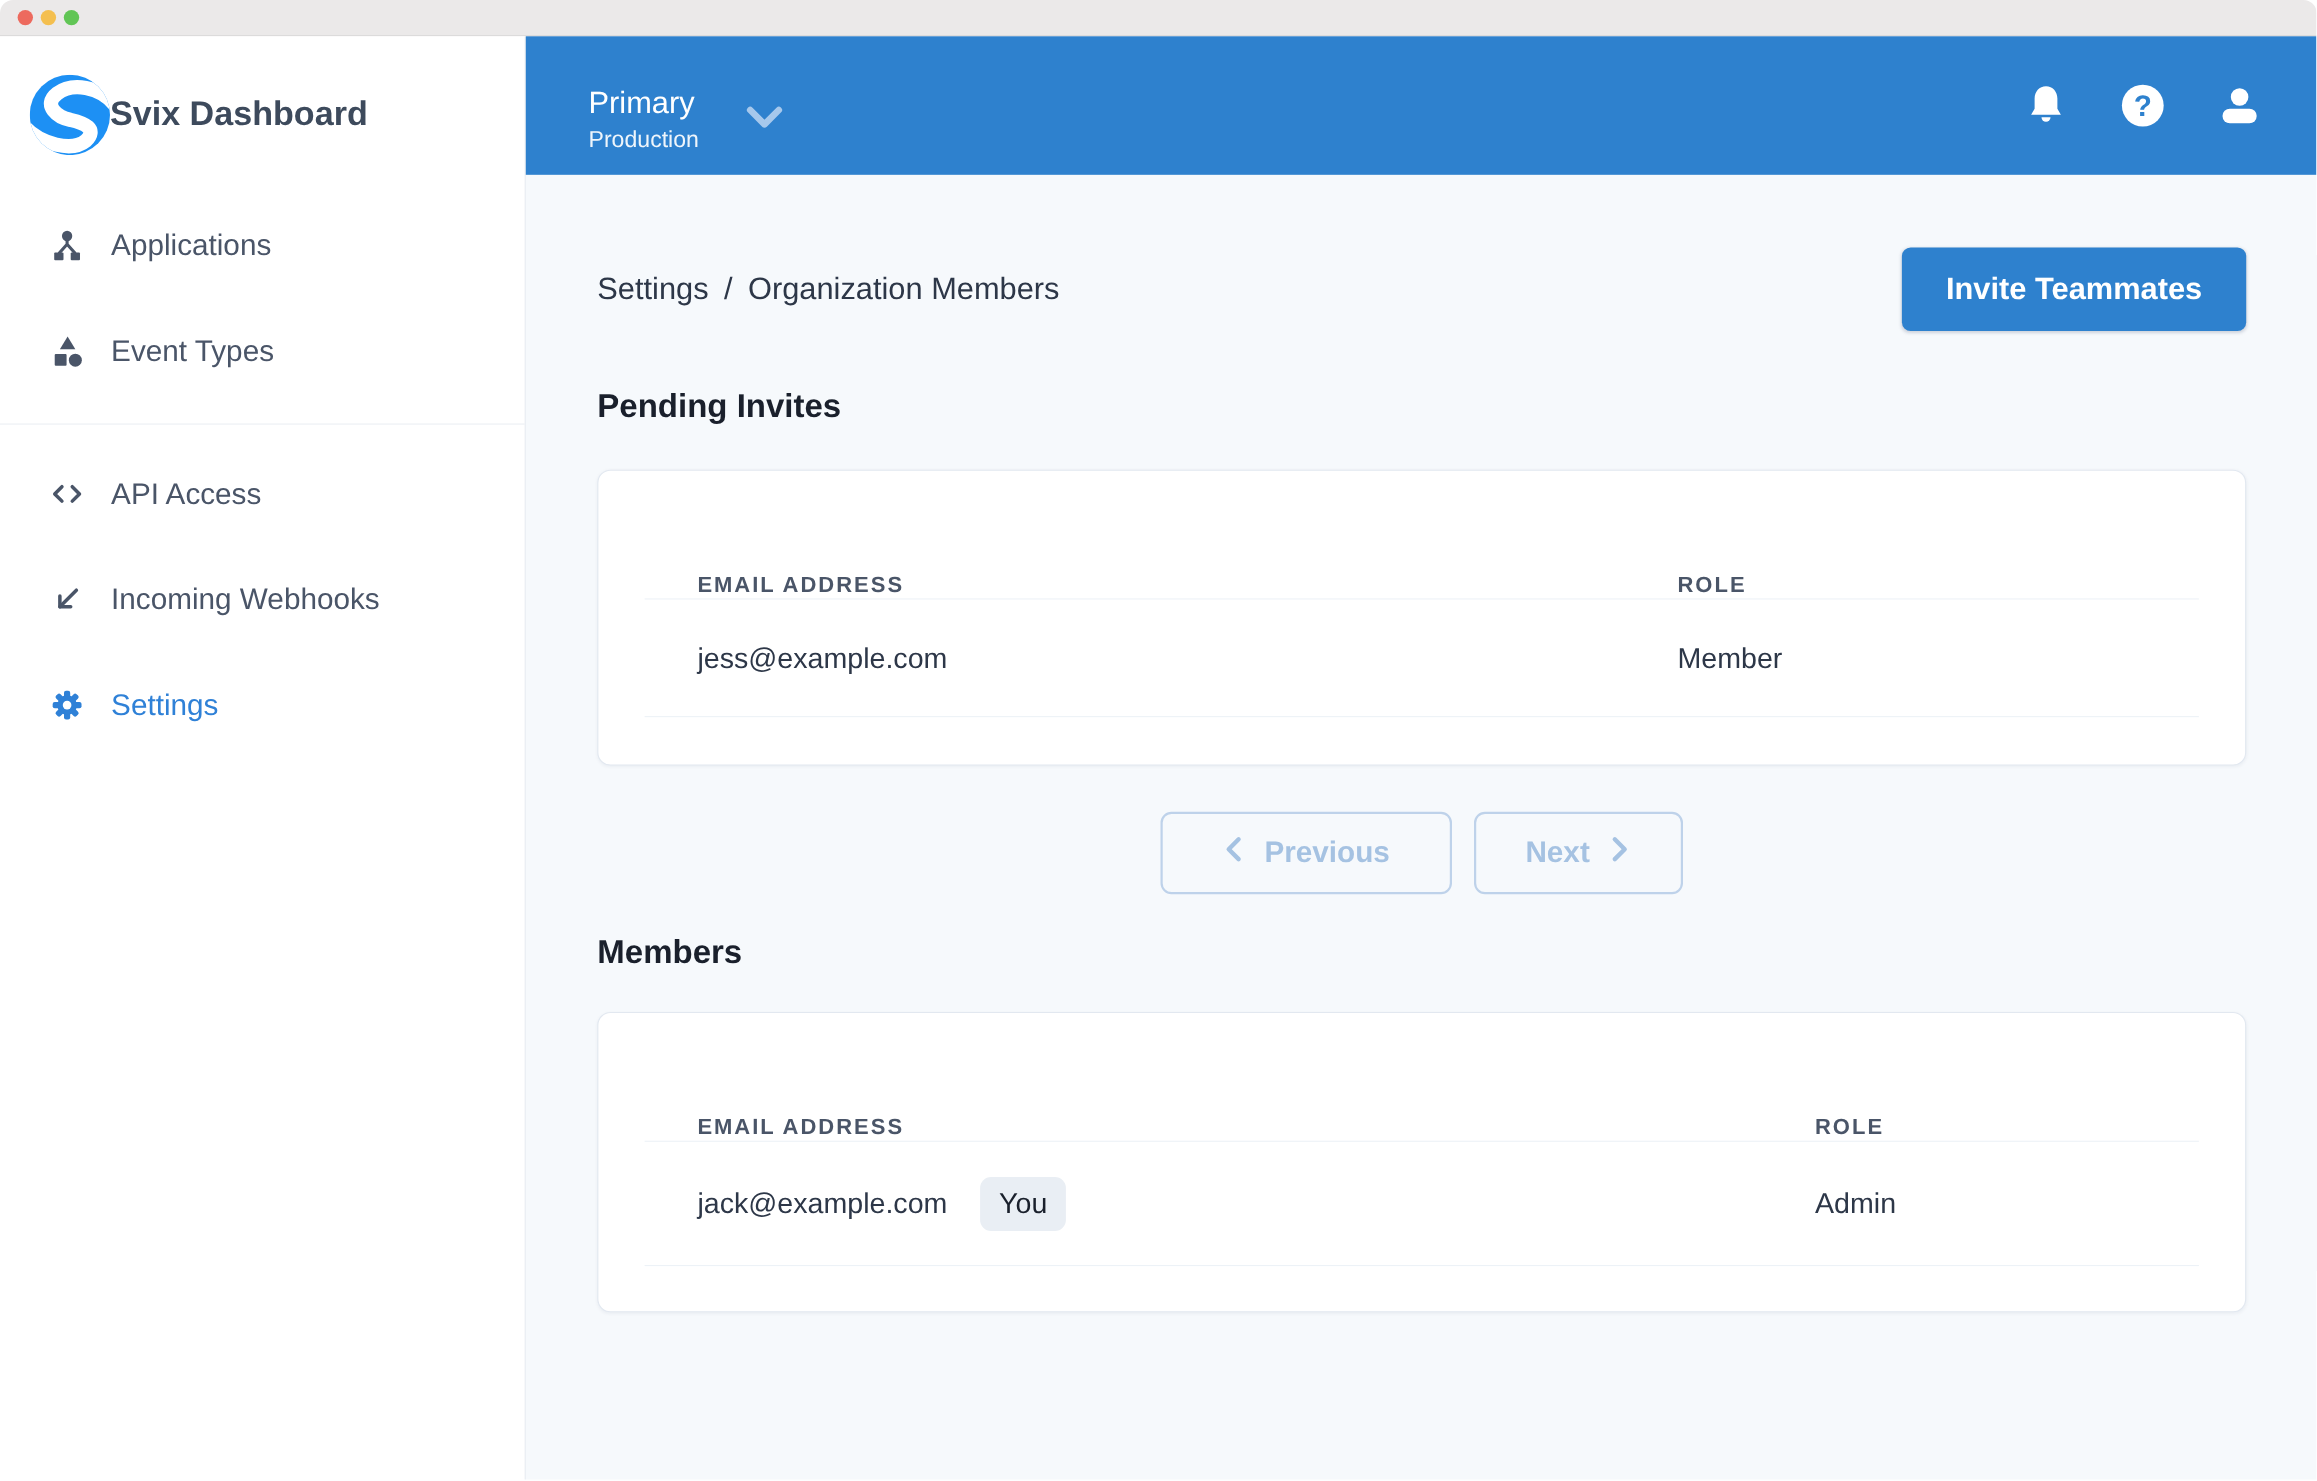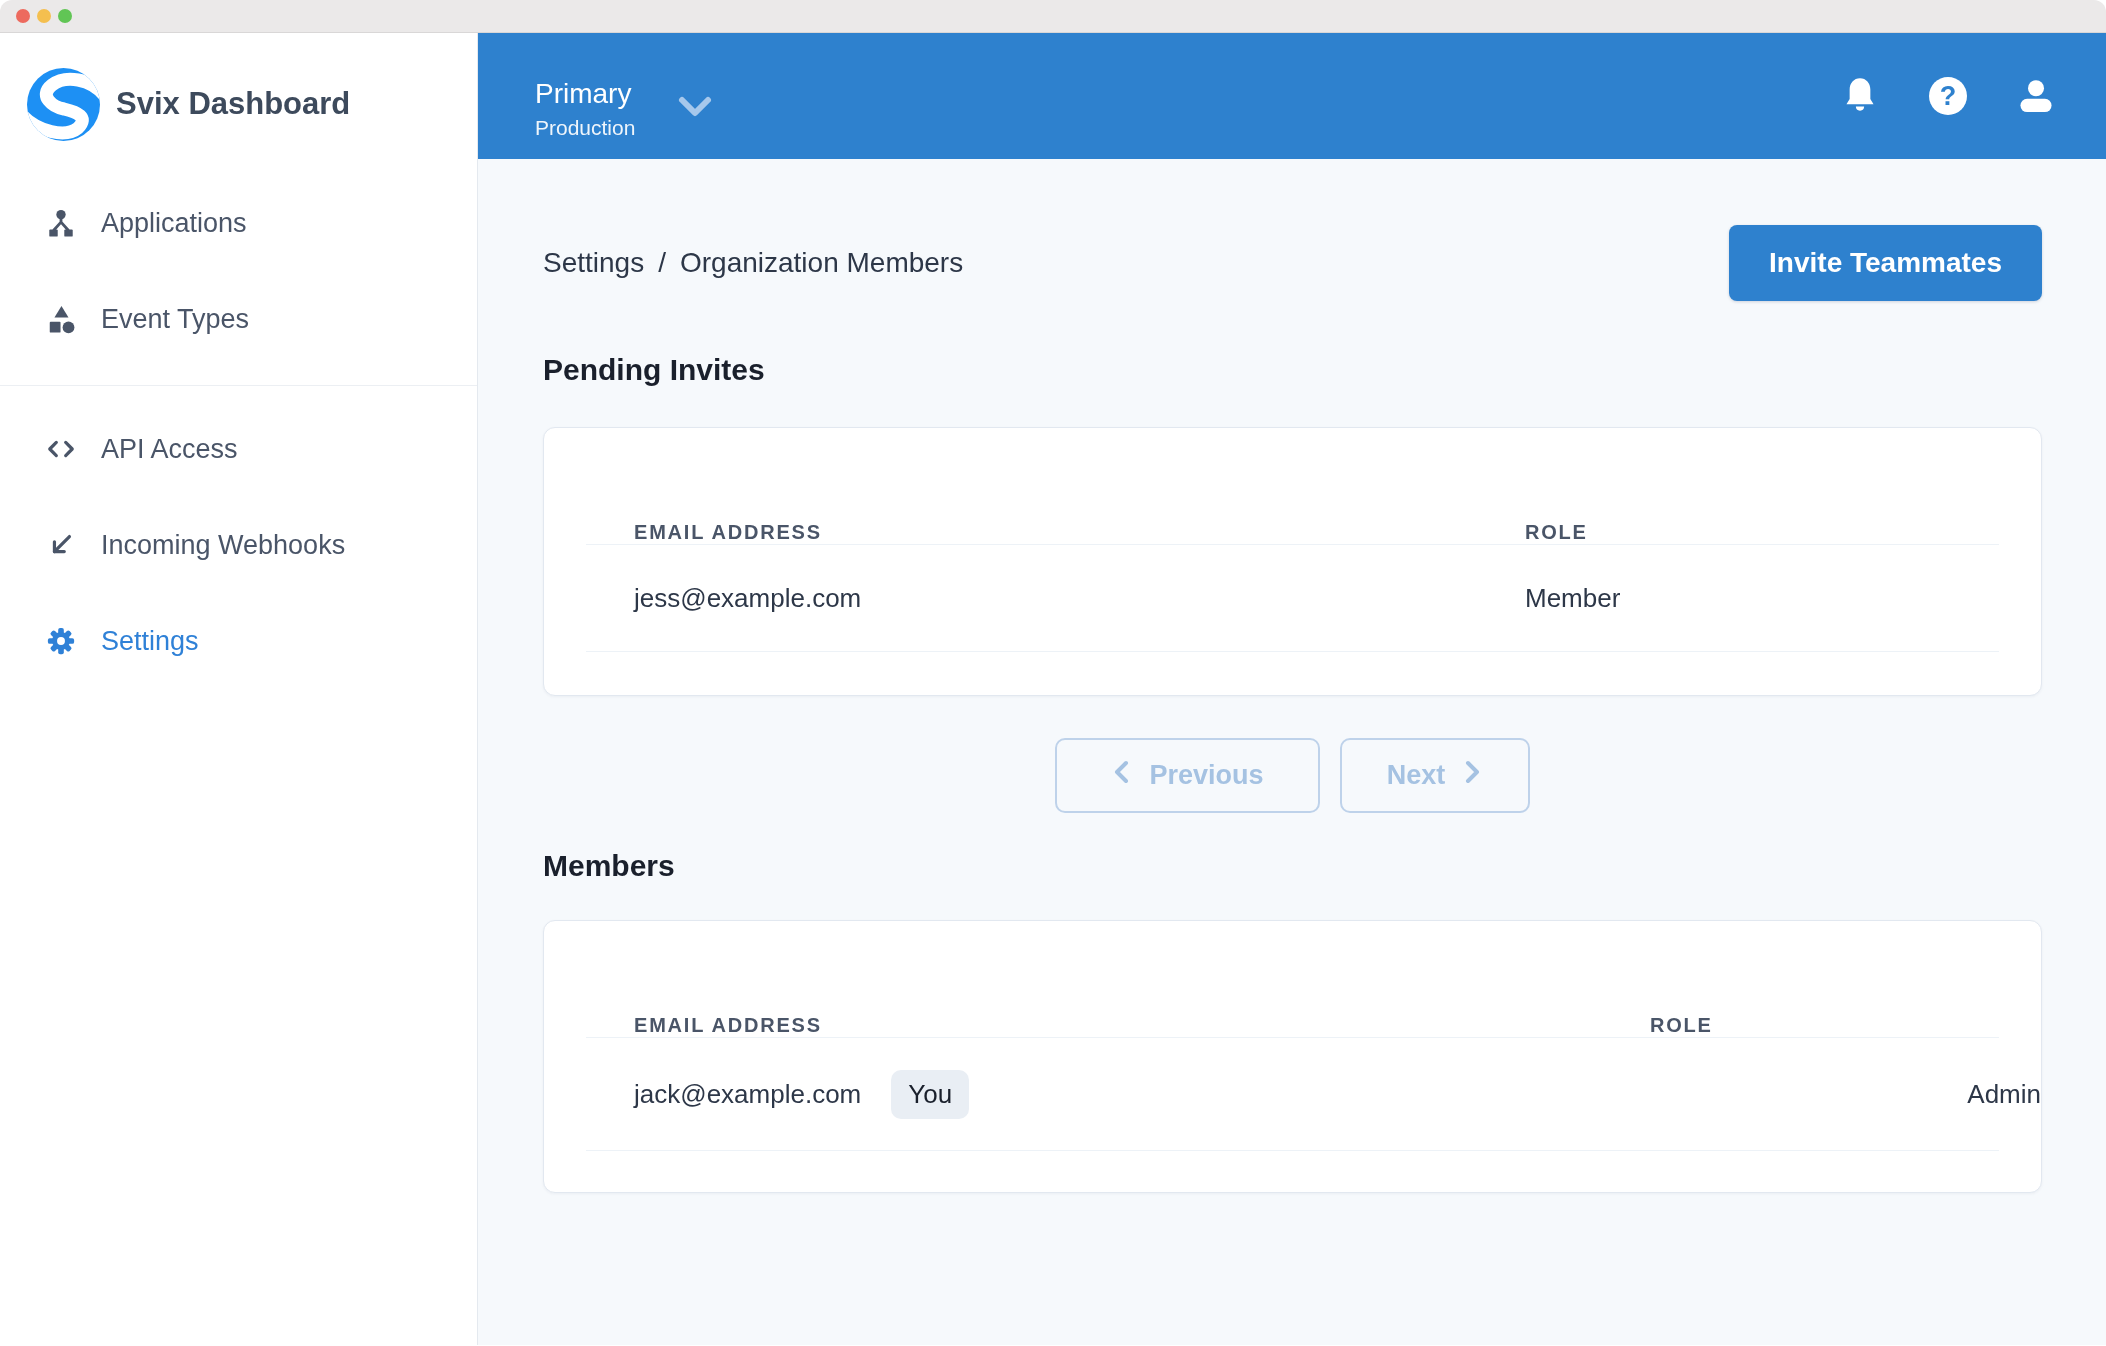--- a/index.html
+++ b/index.html
@@ -8,21 +8,21 @@
 
   
   .titlebar { height:33px; background:#ebe9e9; border-bottom:1px solid #d9d7d7; display:flex; align-items:center; padding-left:16px; gap:7px; }
   .tl { width:14px; height:14px; border-radius:50%; cursor:pointer; }
   .tl.red { background:#ed6a5e; } .tl.yellow { background:#f4bf4f; } .tl.green { background:#61c555; }
 
   .app { display:flex; height:1312px; }
 
   
   .sidebar { width:478px; flex-shrink:0; background:#ffffff; border-right:1px solid #e4e9ef; }
-  .brand { height:142px; display:flex; align-items:center; padding-left:27px; gap:16px; }
+  .brand { height:142px; display:flex; align-items:center; padding-left:27px; }
   .logo { width:73px; height:73px; flex-shrink:0; }
   .brand-title { font-size:31px; font-weight:bold; color:#3d4a5c; }
   .nav-group { border-top:1px solid #eceff3; padding:15px 0 18px 0; }
   .nav-group.first { border-top:none; padding-top:0; }
   .nav-item { height:96px; display:flex; align-items:center; padding-left:45px; gap:24px; font-size:27px; color:#4a5568; cursor:pointer; }
   .nav-item .nicon { width:32px; height:32px; display:flex; align-items:center; justify-content:center; }
   .nav-item.active { color:#2f81d7; }
 
   
   .main-col { flex:1; display:flex; flex-direction:column; min-width:0; }
@@ -49,21 +49,21 @@
   .card.members { margin-top:37px; }
   .thead { height:116px; display:flex; align-items:flex-end; }
   .th { font-size:20px; font-weight:bold; letter-spacing:1.8px; color:#4a5568; }
   .col-email { padding-left:90px; flex-shrink:0; }
   .pending .col-email { width:981px; }
   .members .col-email { width:1106px; }
   .col-role { flex:1; }
   .rule { height:1px; background:#edf2f7; margin:0 42px; }
   .trow { display:flex; align-items:center; font-size:26px; color:#2d3748; }
   .pending .trow { height:106px; }
-  .members .trow { height:112px;text-align:right; }
+  .members .trow { height:112px; }
   .cell-email { display:flex; align-items:center; }
   .you-badge { background:#e9eef4; color:#1a202c; border-radius:10px; padding:9px 17px; margin-left:30px; font-size:26px; }
   .card-foot-pending { height:43px; }
   .card-foot-members { height:41px; }
 
   .pagination { margin-top:42px; display:flex; justify-content:center; gap:20px; }
   .page-btn { height:75px; border:2px solid #bed2ea; border-radius:10px; background:transparent; color:#a5c2e2; font-weight:bold; font-size:27px; display:flex; align-items:center; justify-content:center; gap:18px; cursor:pointer; font-family:"Liberation Sans", sans-serif; }
   .page-btn.prev { width:265px; }
   .page-btn.next { width:190px; }
 </style>

